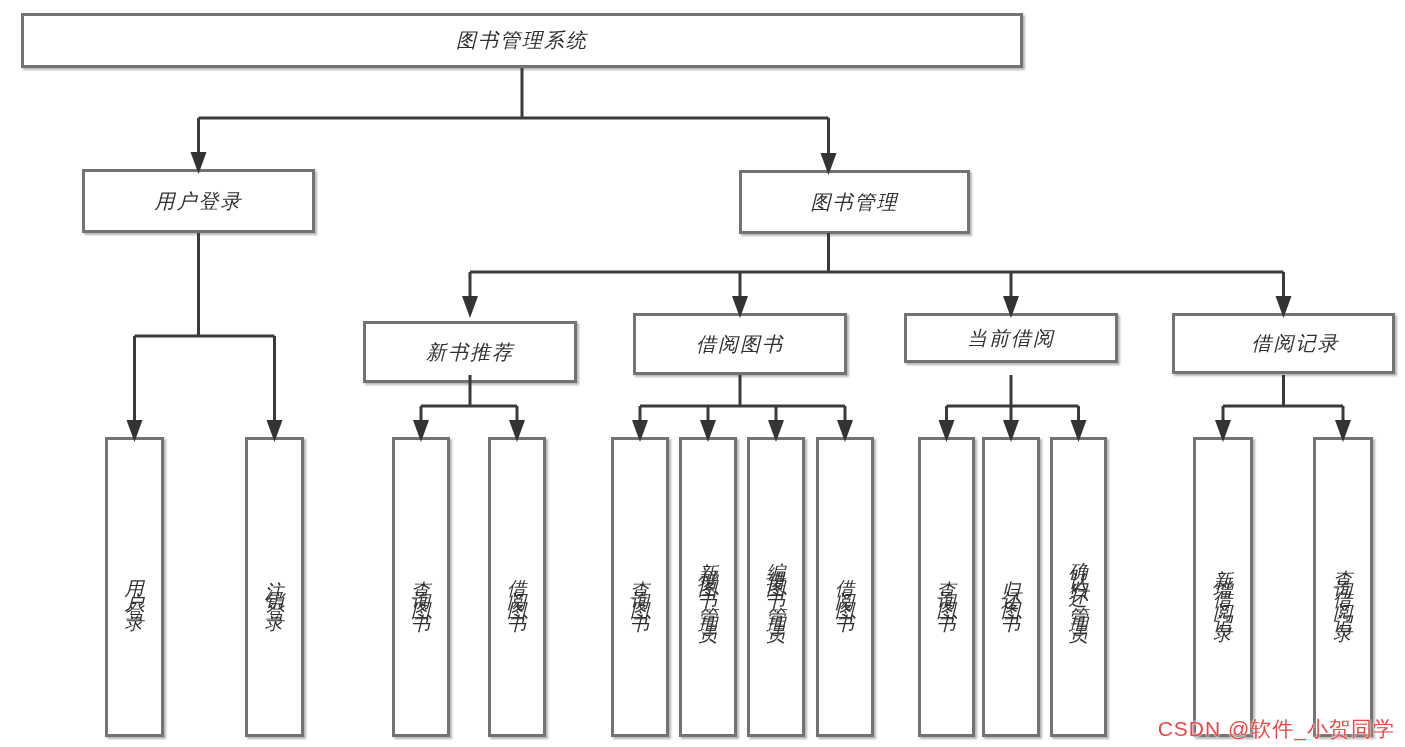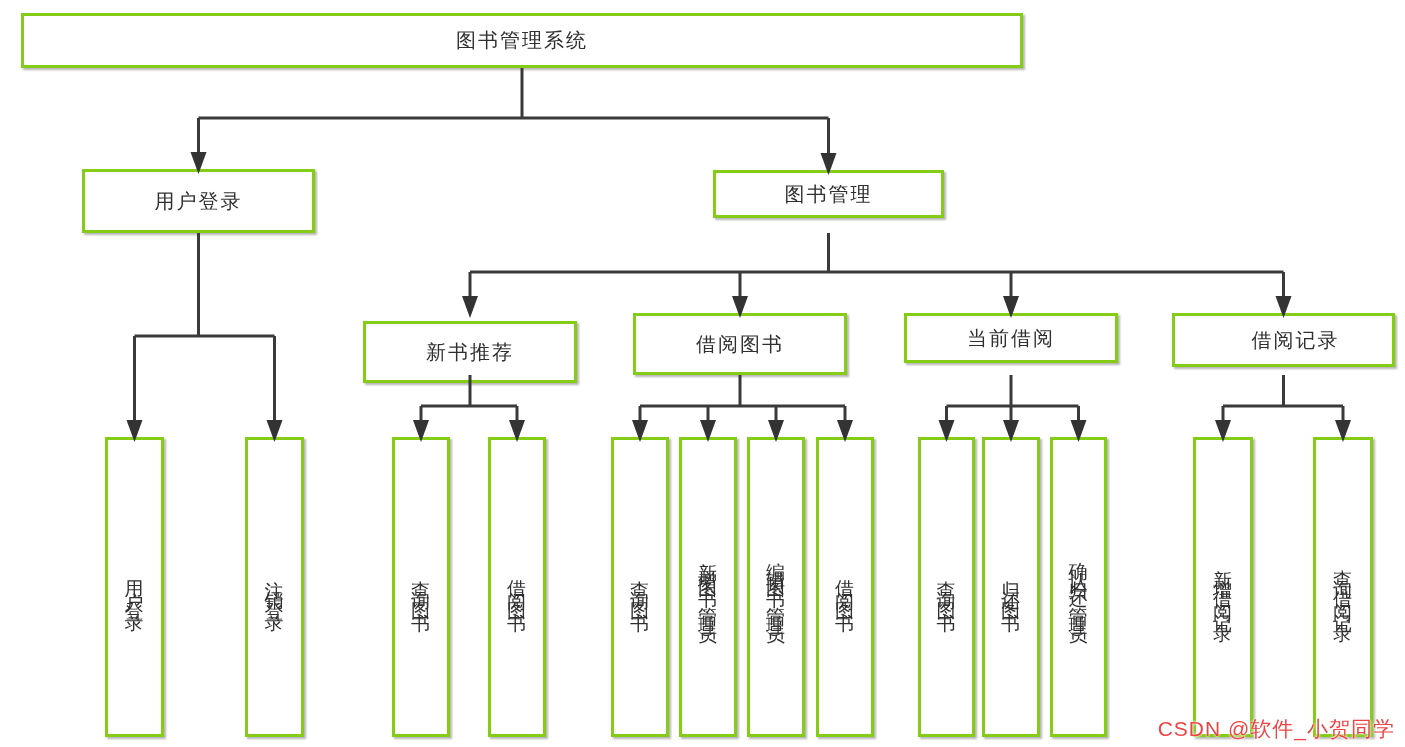--- a/index.html
+++ b/index.html
@@ -12,27 +12,28 @@
     position: relative;
     width: 1405px;
     height: 747px;
     background: #ffffff;
     overflow: hidden;
   }
   .box {
     position: absolute;
     box-sizing: border-box;
     background: #ffffff;
-    border: 3px solid #84cc16;
+    border: 3px solid #737373;
     box-shadow: 2px 2px 2px rgba(90,90,90,0.45);
     display: flex;
     align-items: center;
     justify-content: center;
     color: #2f2f2f;
     z-index: 1;
+    font-style: italic;
   }
   .hbox .node-label {
     font-size: 20px;
     letter-spacing: 2px;
     white-space: nowrap;
   }
   .leaf .node-label {
     writing-mode: vertical-rl;
     text-orientation: mixed;
     font-size: 19px;
@@ -66,34 +67,34 @@
 
 <div id="stage">
 
   <div class="box hbox" style="left:21px; top:13px; width:1002px; height:55px;">
     <span class="node-label">图书管理系统</span>
   </div>
 
   <div class="box hbox" style="left:82px; top:169px; width:233px; height:64px;">
     <span class="node-label">用户登录</span>
   </div>
-  <div class="box hbox" style="left:713px; top:170px; width:231px; height:48px;">
+  <div class="box hbox" style="left:739px; top:170px; width:231px; height:64px;">
     <span class="node-label">图书管理</span>
   </div>
 
   <div class="box hbox" style="left:363px; top:321px; width:214px; height:62px;">
     <span class="node-label">新书推荐</span>
   </div>
   <div class="box hbox" style="left:633px; top:313px; width:214px; height:62px;">
     <span class="node-label">借阅图书</span>
   </div>
   <div class="box hbox" style="left:904px; top:313px; width:214px; height:50px;">
     <span class="node-label">当前借阅</span>
   </div>
-  <div class="box hbox" style="left:1172px; top:313px; width:223px; height:54px;padding-left:24px;">
+  <div class="box hbox" style="left:1172px; top:313px; width:223px; height:61px;padding-left:24px;">
     <span class="node-label">借阅记录</span>
   </div>
 
   <div class="box leaf" style="left:105px; top:437px; width:59px; height:300px;">
     <span class="node-label">用户登录</span>
   </div>
   <div class="box leaf" style="left:245px; top:437px; width:59px; height:300px;">
     <span class="node-label">注销登录</span>
   </div>
 

